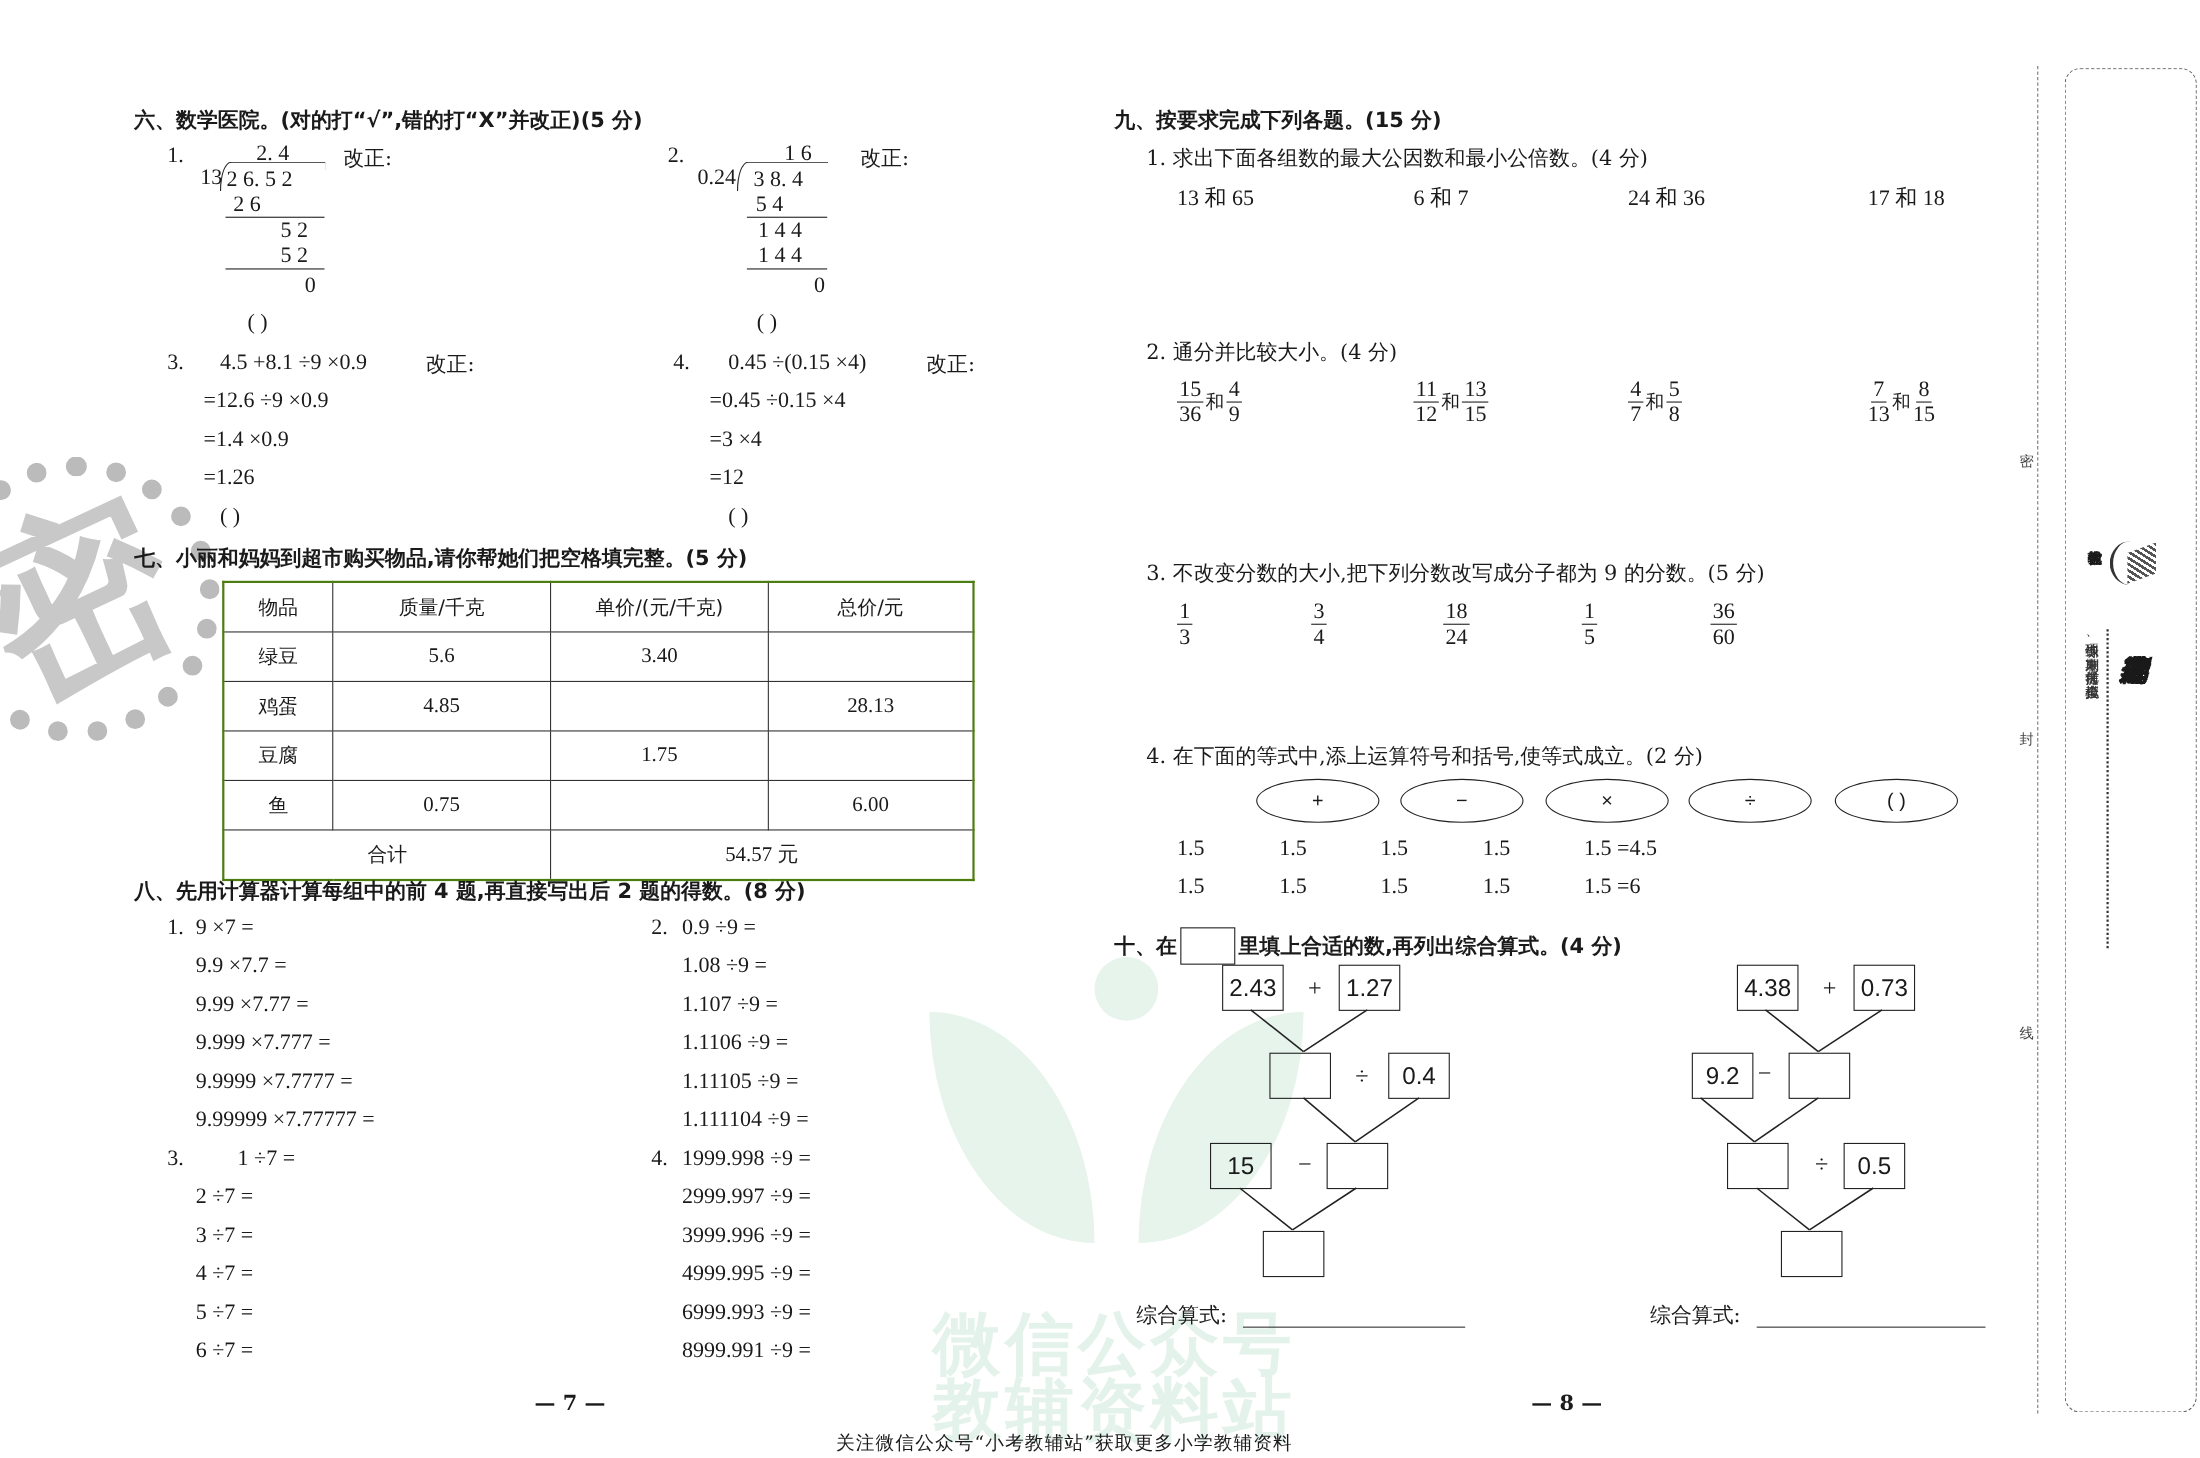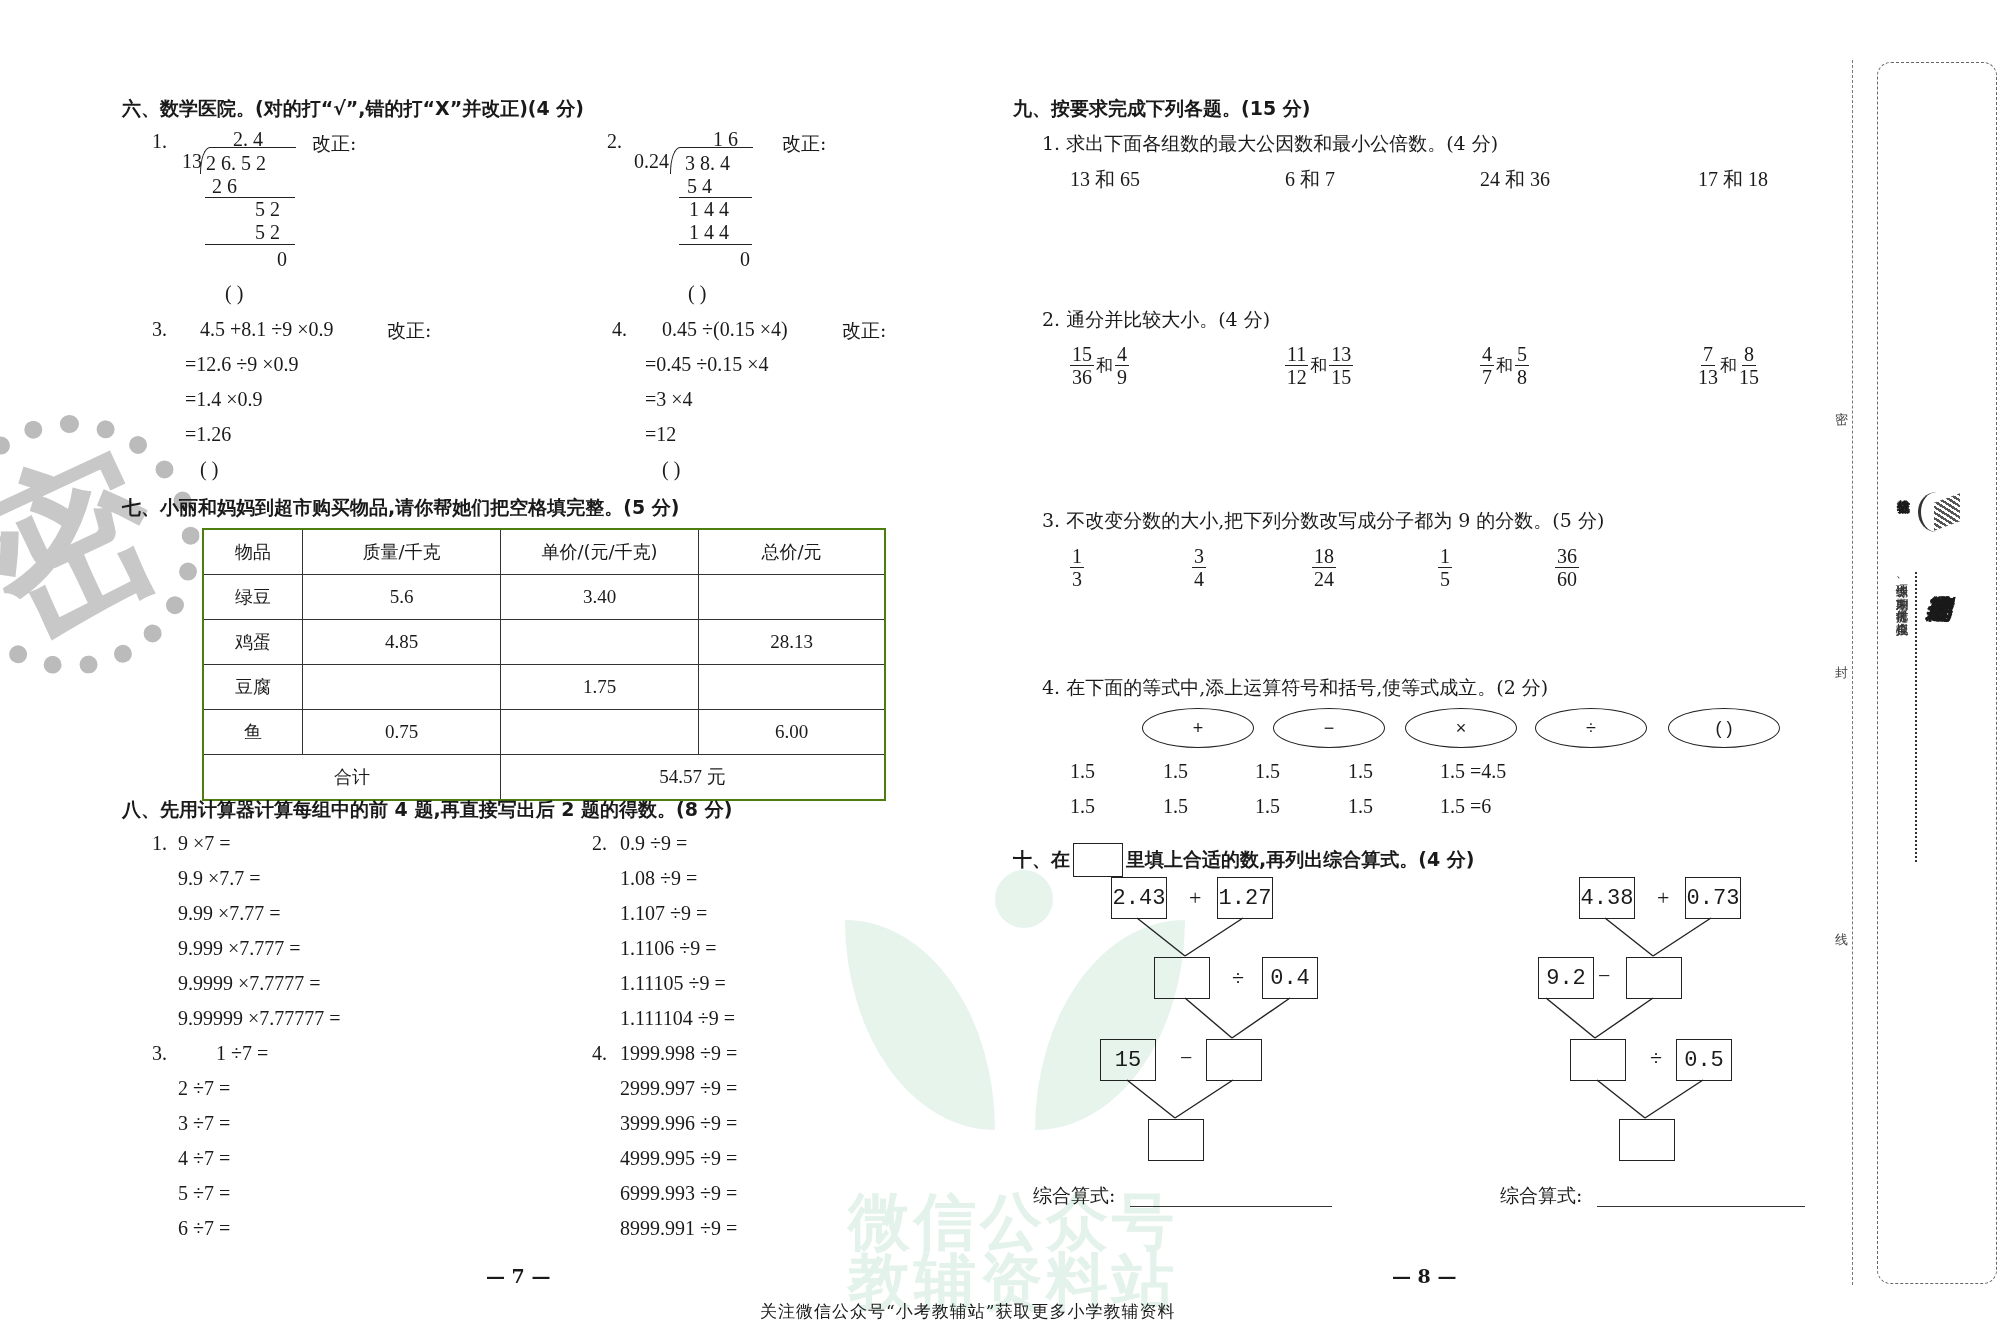--- a/index.html
+++ b/index.html
@@ -1,21 +1,21 @@
 <!DOCTYPE html>
 <html><head>
 <meta charset="utf-8">
 <style>
   html,body{margin:0;padding:0;background:#fff;}
   body{width:2000px;height:1325px;position:relative;overflow:hidden;font-family:"DejaVu Serif","Liberation Serif",serif;color:#1a1a1a;}
   .abs{position:absolute;white-space:nowrap;}
   .h{font-family:"DejaVu Sans","Liberation Sans",sans-serif;font-weight:bold;font-size:19px;}
   .t{font-size:19px;}
   .n{font-family:"Liberation Serif","DejaVu Serif",serif;font-size:20px;}
-  .box{position:absolute;border:1.6px solid #222;background:transparent;font-family:Liberation Mono, monospace;font-size:22px;display:flex;align-items:center;justify-content:center;}
+  .box{position:absolute;border:1.6px solid #222;background:transparent;font-family:Liberation Sans, sans-serif;font-size:22px;display:flex;align-items:center;justify-content:center;}
   .op{position:absolute;font-family:"Liberation Serif",serif;font-size:22px;}
   .oval{position:absolute;width:110px;height:38px;border:1.6px solid #222;border-radius:50%;display:flex;align-items:center;justify-content:center;font-size:18px;font-family:"Liberation Sans",sans-serif;}
   .frac{display:inline-flex;flex-direction:column;align-items:center;font-family:"Liberation Serif",serif;font-size:20px;line-height:22px;vertical-align:middle;}
   .frac .num{border-bottom:1.3px solid #222;padding:0 2px;}
   .fpair{position:absolute;display:flex;align-items:center;gap:2px;font-size:17px;}
   table.shop{position:absolute;left:202px;top:528px;width:684px;border-collapse:collapse;border:2px solid #4d7c0f;font-size:19px;}
   table.shop td{border:1.3px solid #333;height:42px;text-align:center;font-family:"Liberation Serif","DejaVu Serif",serif;}
   table.shop td.lab{font-family:"DejaVu Sans",sans-serif;font-size:18px;}
   .ln{position:absolute;height:0;border-top:1.5px solid #222;}
   .uline{position:absolute;border-bottom:1.3px solid #333;height:0;}
@@ -32,21 +32,21 @@
   <div style="position:absolute;left:0;top:50px;width:150px;height:210px;background:#e6f4ec;border-radius:0 100% 0 100%;"></div>
   <div style="position:absolute;left:190px;top:50px;width:150px;height:210px;background:#e6f4ec;border-radius:100% 0 100% 0;"></div>
 </div>
 <div class="wm" style="left:848px;top:1180px;">微信公众号</div>
 <div class="wm" style="left:848px;top:1240px;">教辅资料站</div>
 
 <div style="position:absolute;left:-60px;top:415px;width:260px;height:260px;border-radius:50%;border:18px dotted #bbb;box-sizing:border-box;display:flex;align-items:center;justify-content:center;">
   <span style="font-family:'DejaVu Sans',sans-serif;font-weight:bold;font-size:170px;color:#c8c8c8;transform:rotate(-25deg);display:inline-block;">密</span>
 </div>
 
-<div class="abs h" style="left:122px;top:96px;">六、数学医院。(对的打“√”,错的打“X”并改正)(4 分)</div>
+<div class="abs h" style="left:122px;top:96px;">六、数学医院。(对的打“√”,错的打“X”并改正)(5 分)</div>
 
 <div class="abs n" style="left:152px;top:130px;">1.</div>
 <div class="abs n" style="left:233px;top:128px;">2. 4</div>
 <div class="abs n" style="left:182px;top:150px;">13</div>
 <div class="abs" style="left:200px;top:147px;width:95px;height:26px;border-top:1.5px solid #222;border-left:1.5px solid #222;border-top-left-radius:10px 26px;"></div>
 <div class="abs n" style="left:206px;top:152px;">2 6. 5 2</div>
 <div class="abs n" style="left:212px;top:175px;">2 6</div>
 <div class="ln" style="left:205px;top:197px;width:90px;"></div>
 <div class="abs n" style="left:255px;top:198px;">5 2</div>
 <div class="abs n" style="left:255px;top:221px;">5 2</div>

